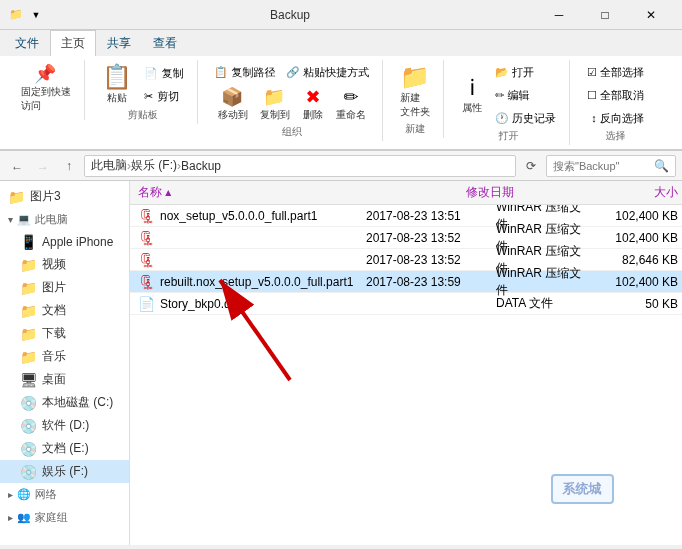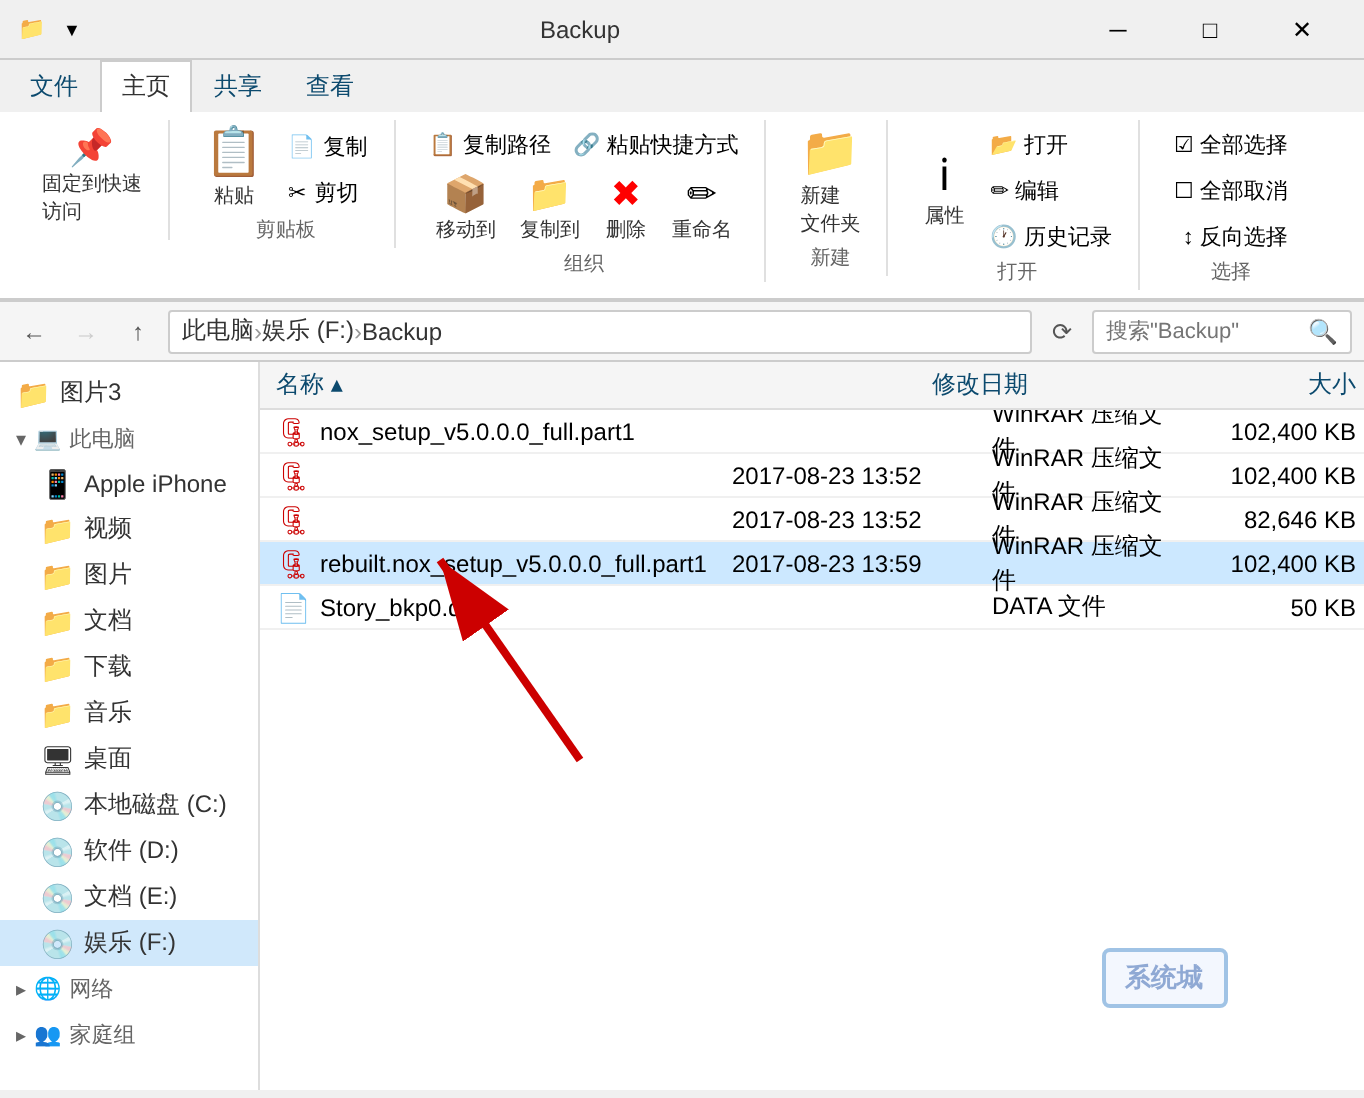--- a/index.html
+++ b/index.html
@@ -172,21 +172,21 @@
       background: #fff;
       overflow-y: auto;
     }
     .file-list-header {
       display: flex;
       align-items: center;
       background: #f5f5f5;
       border-bottom: 1px solid #ddd;
       height: 24px;
       font-size: 12px;
-      color: #0c4a6e;
+      color: #a21caf;
       position: sticky;
       top: 0;
     }
     .col-name { flex: 2; padding: 0 8px; cursor: pointer; }
     .col-date { width: 130px; padding: 0 4px; cursor: pointer; }
     .col-type { width: 100px; padding: 0 4px; cursor: pointer; }
     .col-size { width: 90px; padding: 0 4px; text-align: right; cursor: pointer; }
     .file-row {
       display: flex;
       align-items: center;
@@ -412,20 +412,21 @@
       <div class="col-name">名称 ▴</div>
       <div class="col-date">修改日期</div>
       <div class="col-size">大小</div>
     </div>
 
     <div class="file-row">
       <div class="col-name">
         <span class="file-icon" style="color:#cc0000;">🗜</span>
         <span>nox_setup_v5.0.0.0_full.part1</span>
       </div>
+      <div class="col-date">2017-08-23 13:51</div>
       <div class="col-type">WinRAR 压缩文件</div>
       <div class="col-size">102,400 KB</div>
     </div>
 
     <div class="file-row">
       <div class="col-name">
         <span class="file-icon" style="color:#cc0000;">🗜</span>
       </div>
       <div class="col-date">2017-08-23 13:52</div>
       <div class="col-type">WinRAR 压缩文件</div>

